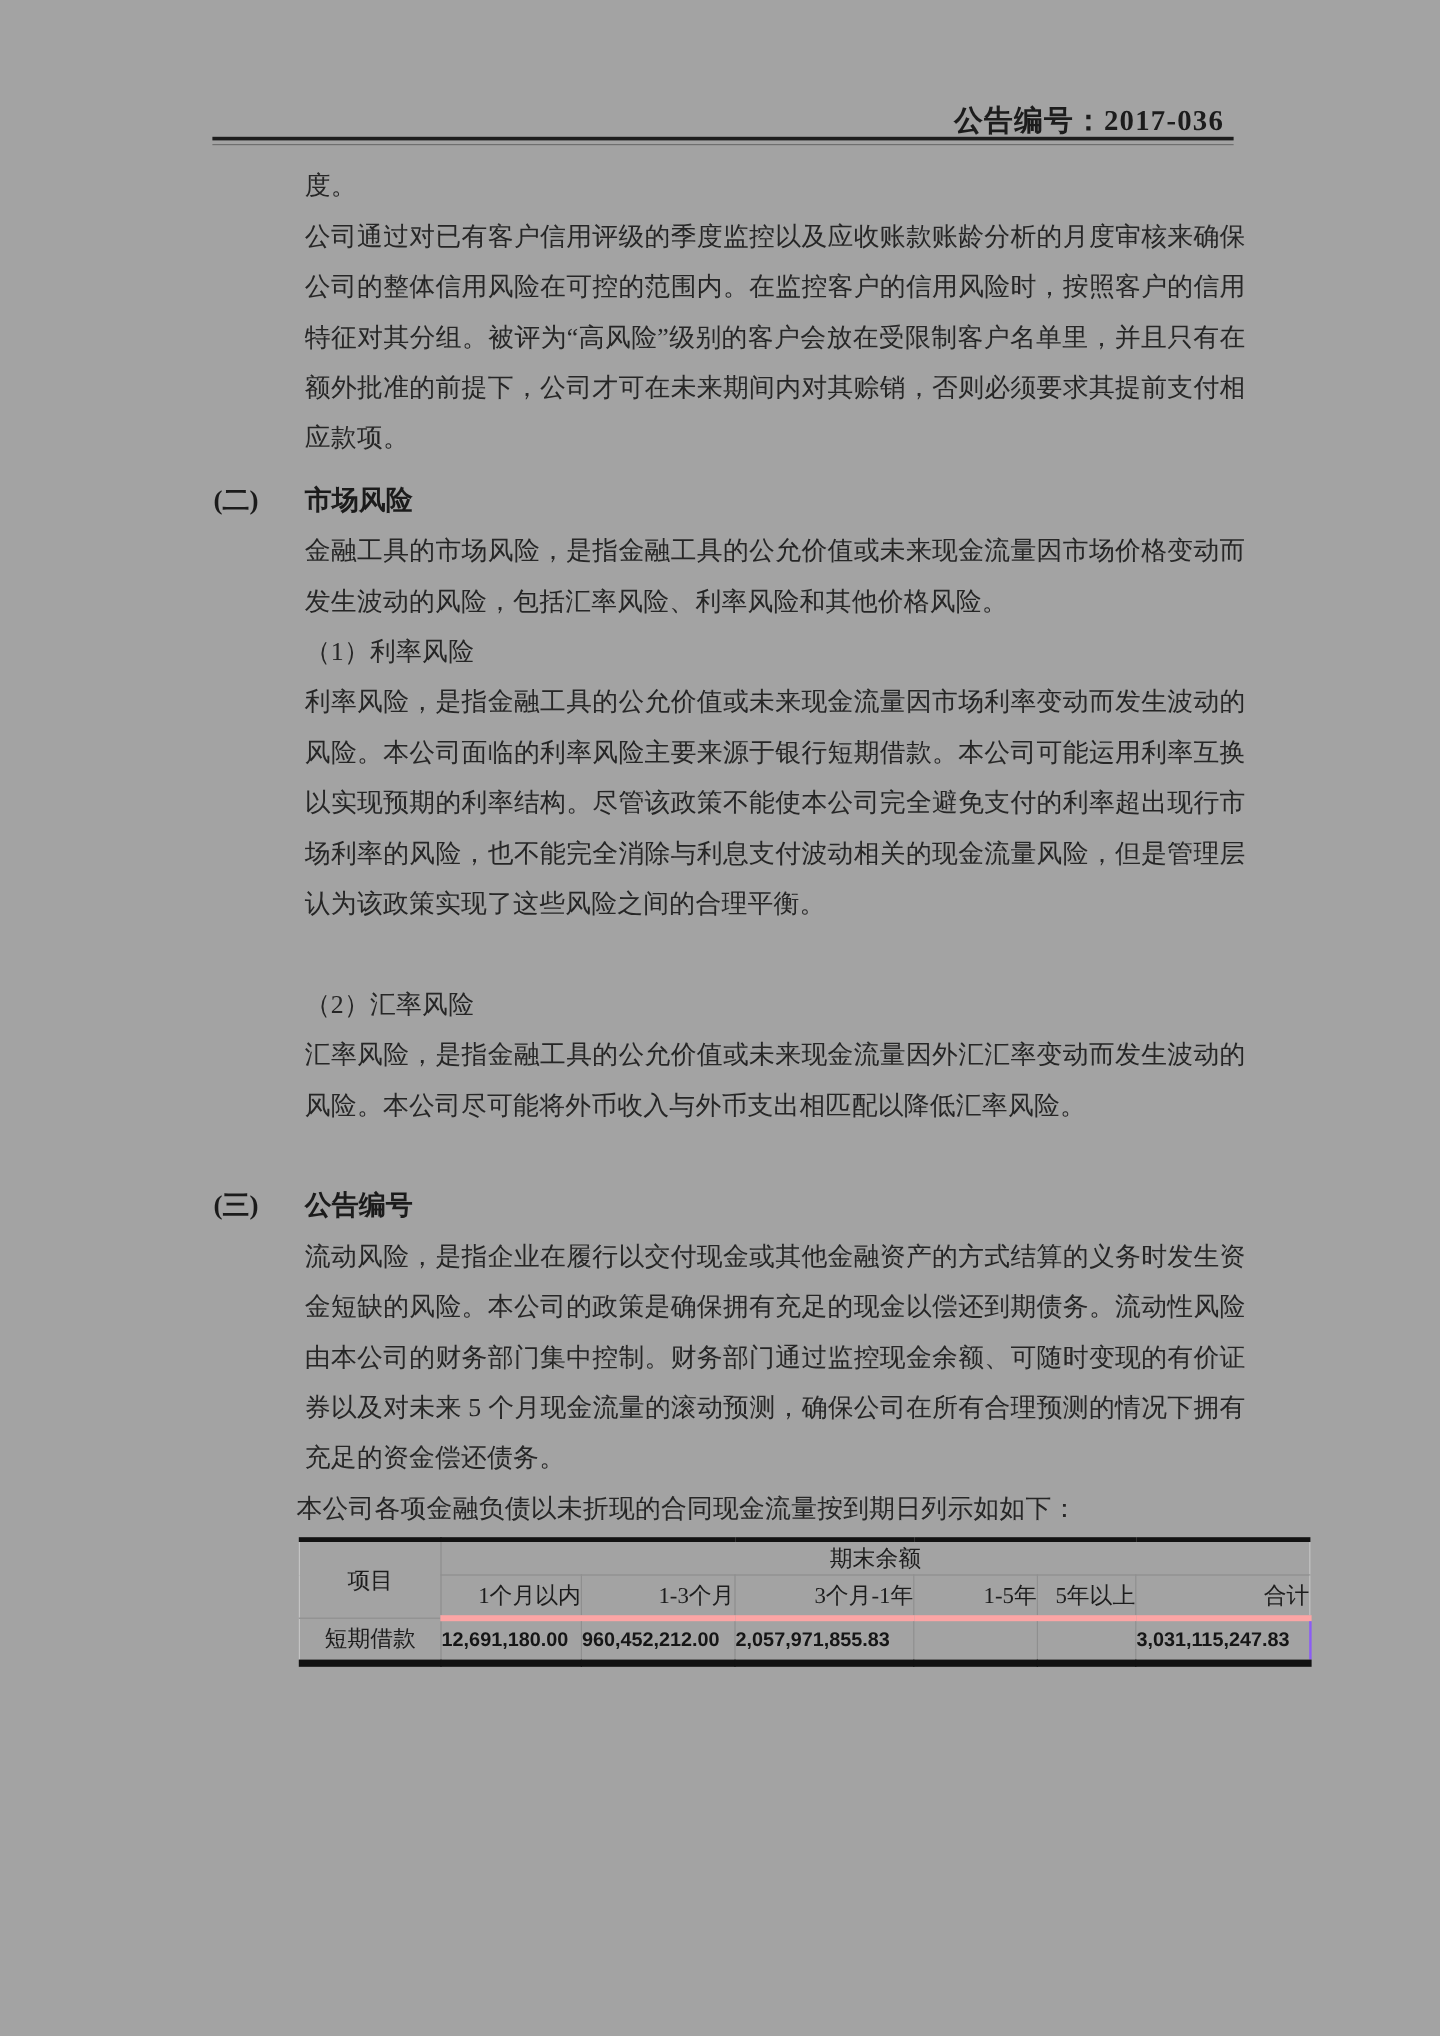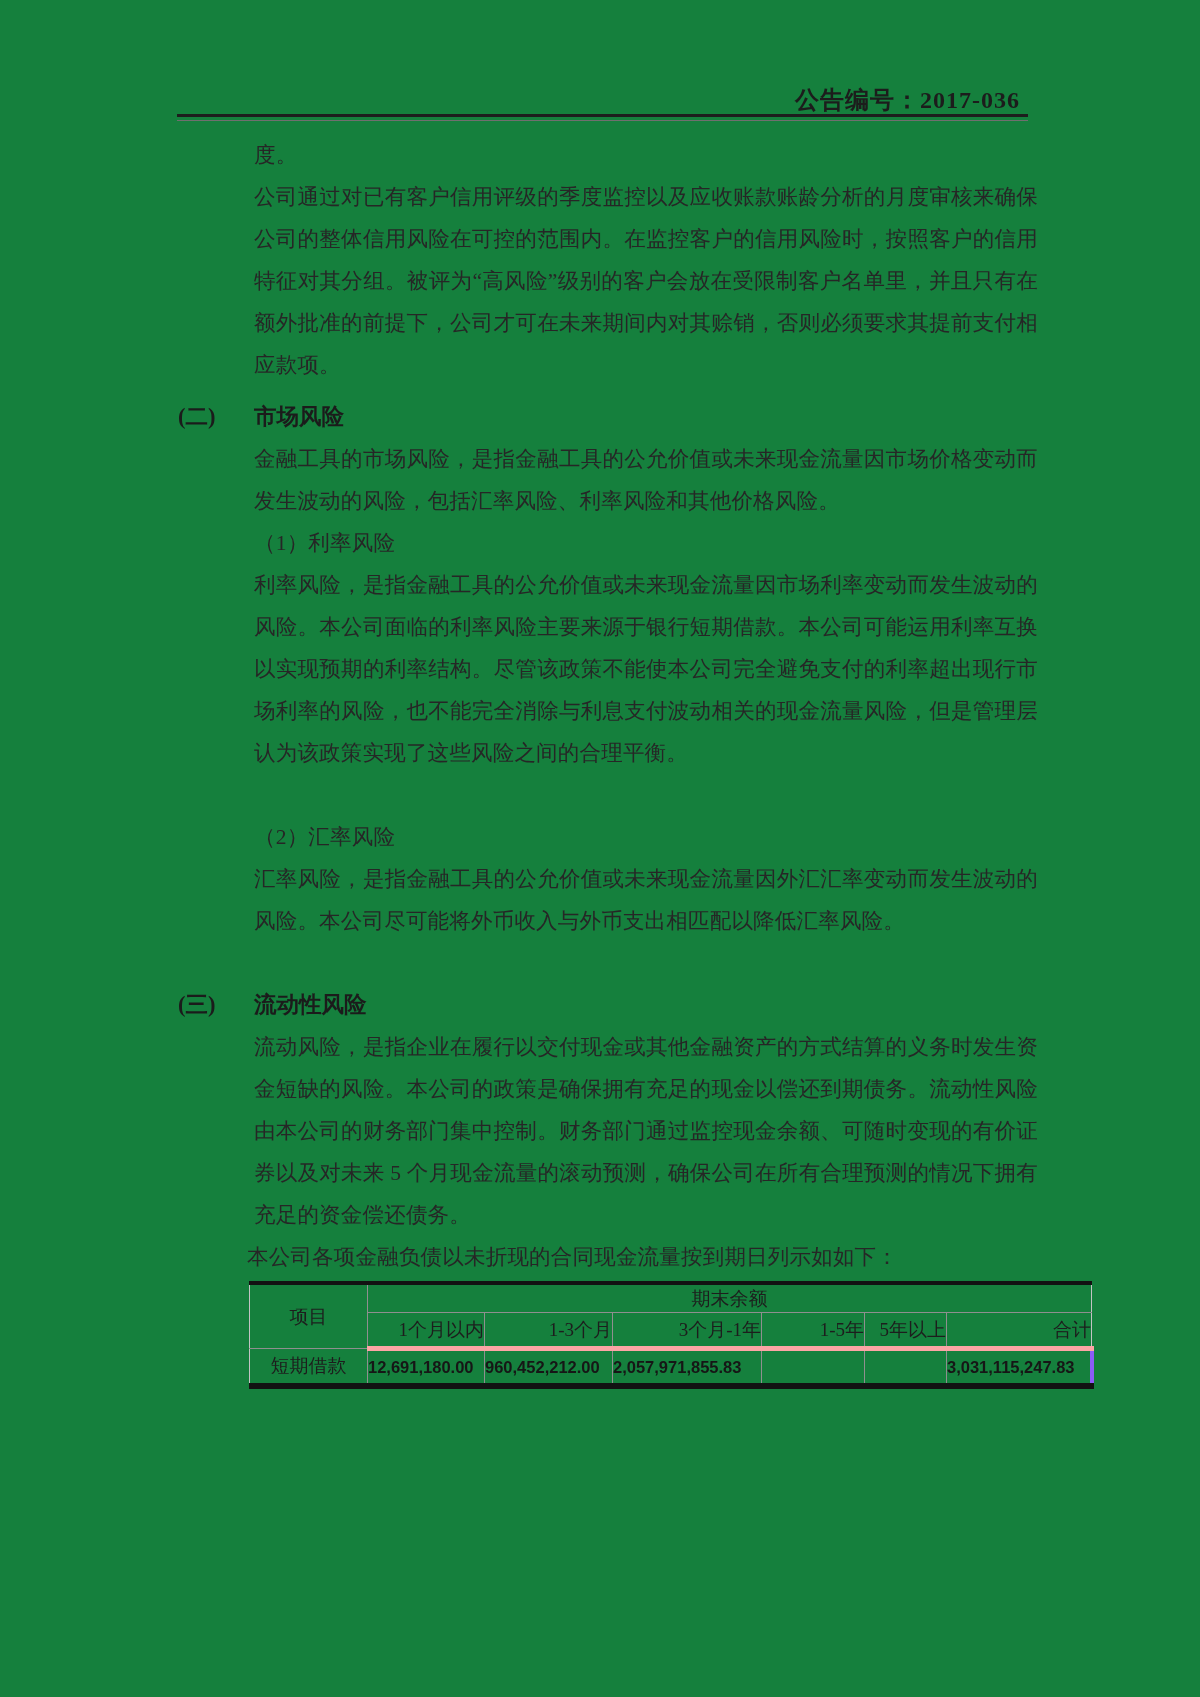--- a/index.html
+++ b/index.html
@@ -1,20 +1,20 @@
 <!DOCTYPE html>
 <html><head>
 <meta charset="utf-8">
 <style>
   html,body{margin:0;padding:0;background:#e9e9e9;}
   .page{
     position:relative;
     width:1200px;height:1697px;
     margin:0 auto;
-    background:#15803d;
+    background:#a3a3a3;
     font-family:"Liberation Serif","DejaVu Serif",serif;
     color:#262626;
     overflow:hidden;
   }
   .doc-number{
     position:absolute;top:84px;left:600px;width:420px;
     text-align:right;font-size:24px;font-weight:bold;letter-spacing:1px;
     color:#1c1c1c;white-space:nowrap;
   }
   .header-rule{
@@ -66,21 +66,21 @@
     border-left:1px solid #c3c3c3;border-right:1px solid #8f8f8f;
     text-align:center;font-size:19px;height:34px;
   }
   .c-val{
     border-right:1px solid #8f8f8f;
     text-align:left;padding-right:8px;
     font-family:"Liberation Sans","DejaVu Sans",sans-serif;
     font-weight:bold;font-size:16.5px;letter-spacing:0;
     color:#161616;
   }
-  .c-val.last{border-right:4px solid #8b5cf6;padding-right:14px;}
+  .c-val.last{border-right:2px solid #8b5cf6;padding-right:14px;}
 </style>
 </head>
 <body>
 
 <div class="page">
 
   <div class="doc-number">公告编号：2017-036</div>
   <div class="header-rule"></div>
 
   <div class="content">
@@ -100,21 +100,21 @@
 
     <p class="body">利率风险，是指金融工具的公允价值或未来现金流量因市场利率变动而发生波动的风险。本公司面临的利率风险主要来源于银行短期借款。本公司可能运用利率互换以实现预期的利率结构。尽管该政策不能使本公司完全避免支付的利率超出现行市场利率的风险，也不能完全消除与利息支付波动相关的现金流量风险，但是管理层认为该政策实现了这些风险之间的合理平衡。</p>
 
 
     <div class="subhead gap-above">（2）汇率风险</div>
 
     <p class="body">汇率风险，是指金融工具的公允价值或未来现金流量因外汇汇率变动而发生波动的风险。本公司尽可能将外币收入与外币支出相匹配以降低汇率风险。</p>
 
     <div class="section gap-above">
       <span class="sec-num">(三)</span>
-      <span class="sec-title">流动性风险</span>
+      <span class="sec-title">公告编号</span>
     </div>
 
     <p class="body">流动风险，是指企业在履行以交付现金或其他金融资产的方式结算的义务时发生资金短缺的风险。本公司的政策是确保拥有充足的现金以偿还到期债务。流动性风险由本公司的财务部门集中控制。财务部门通过监控现金余额、可随时变现的有价证券以及对未来 5 个月现金流量的滚动预测，确保公司在所有合理预测的情况下拥有充足的资金偿还债务。</p>
 
     <div class="table-intro">本公司各项金融负债以未折现的合同现金流量按到期日列示如如下：</div>
 
     <table class="cf-table">
       <colgroup>
         <col style="width:118px">
           <col style="width:117px">

